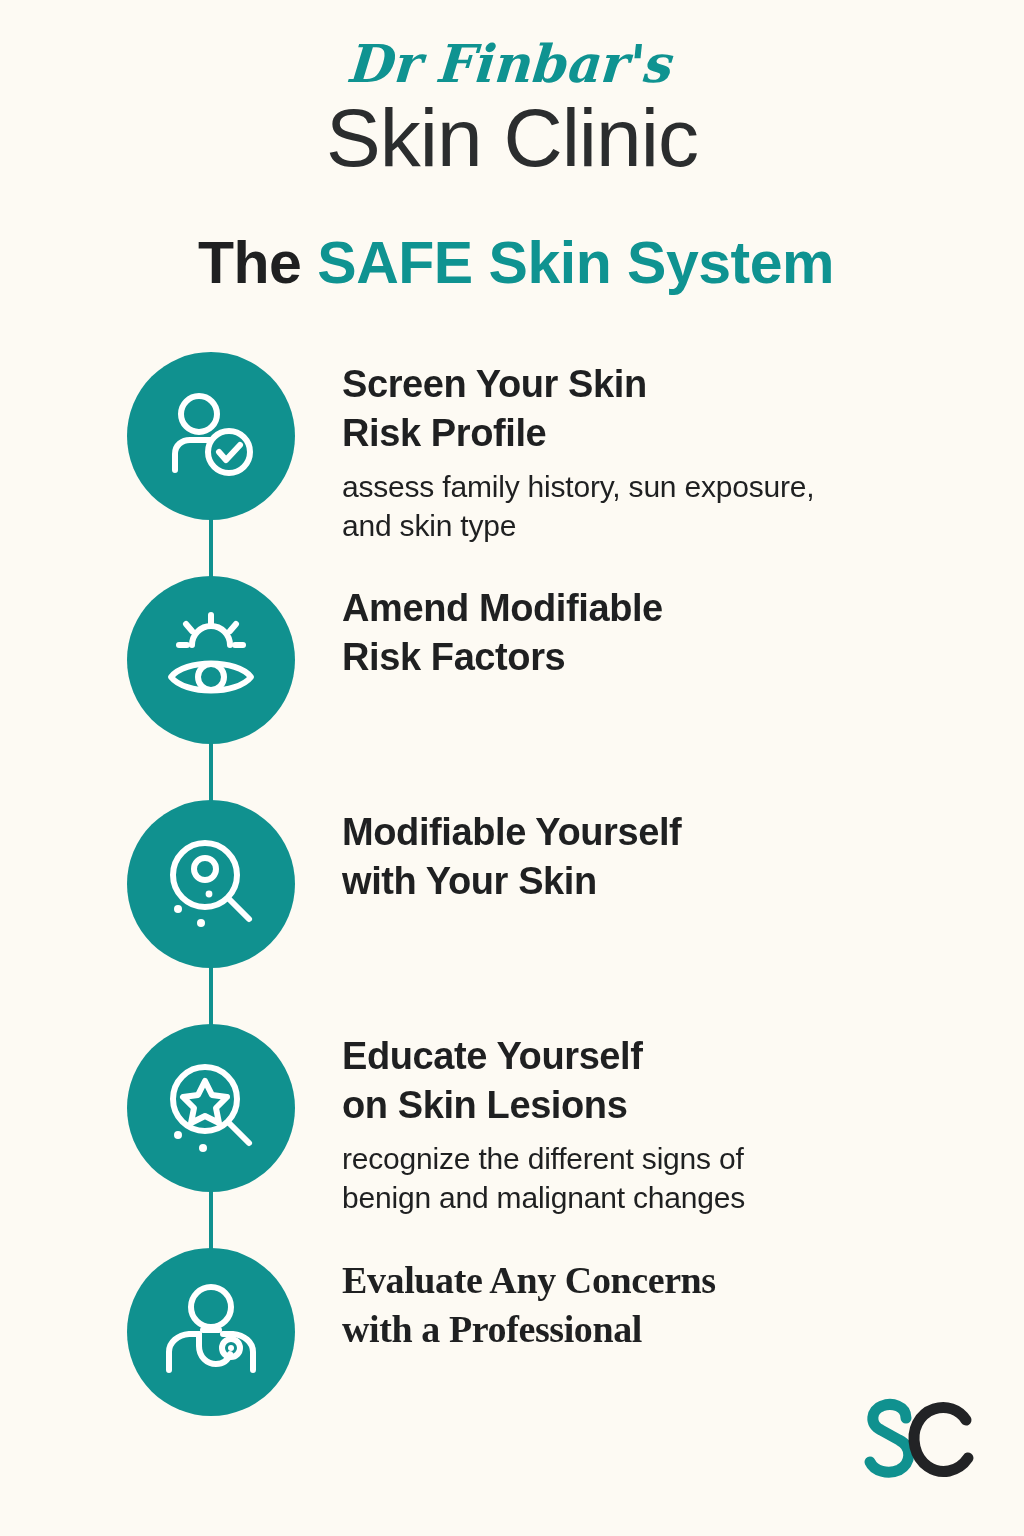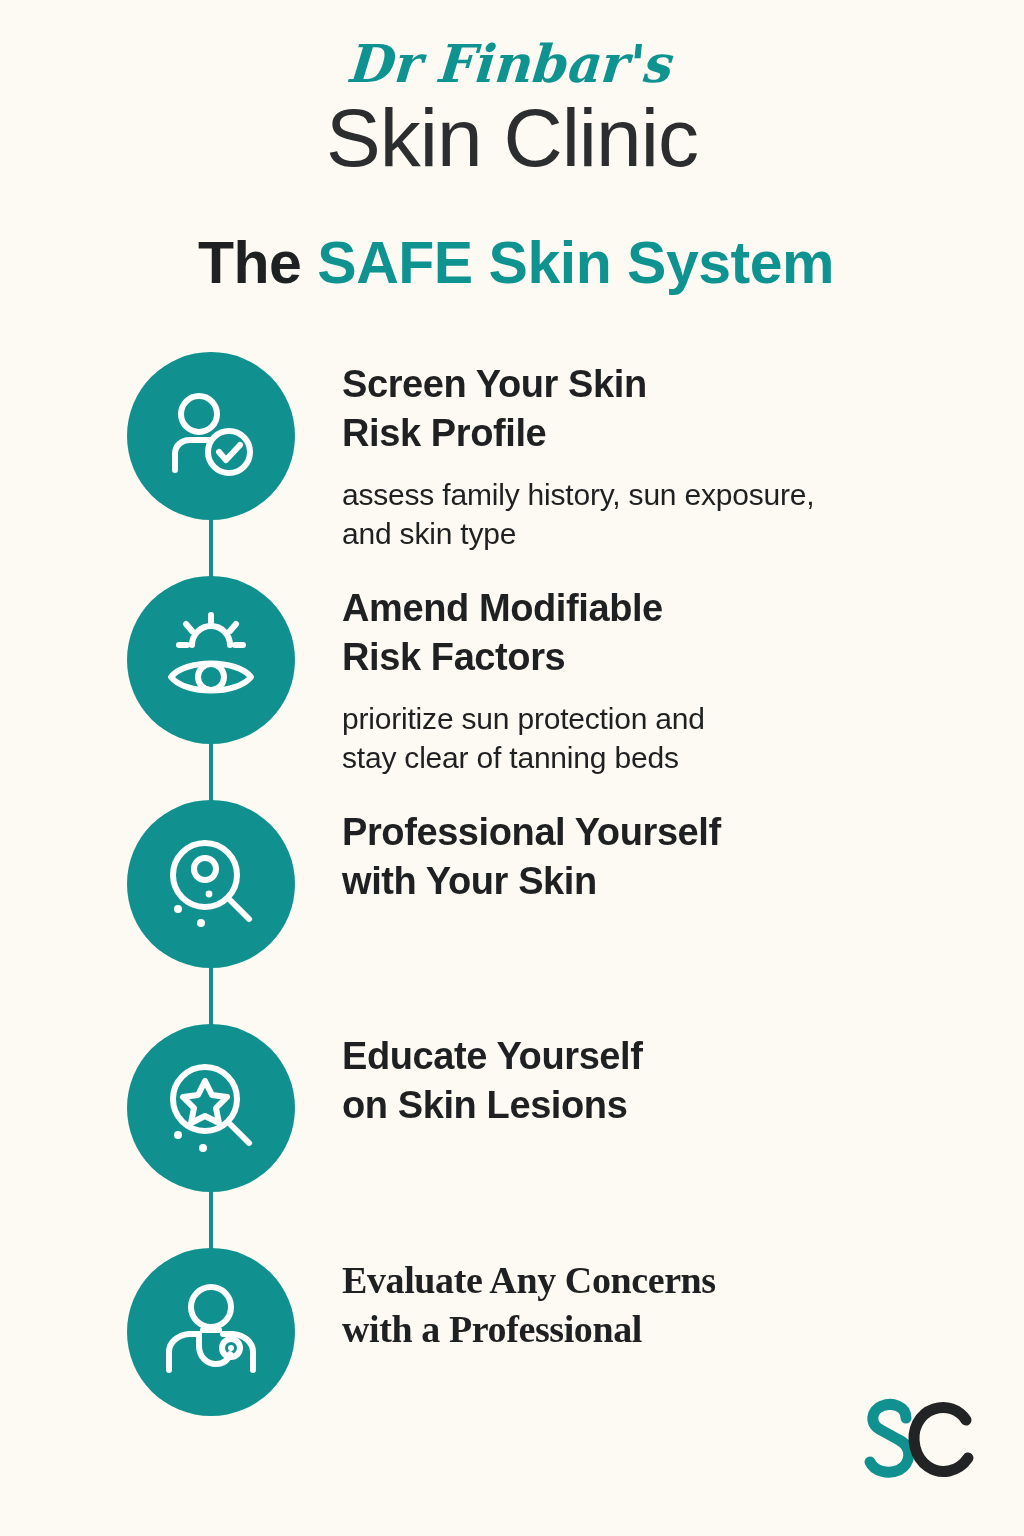--- a/index.html
+++ b/index.html
@@ -64,21 +64,21 @@
   }
 
   .content { position:absolute; left:338px; top:8px; width:670px; }
   .step-title {
     font-weight:700; font-size:38px; line-height:1.30;
     color:#1f2021; letter-spacing:-0.4px; white-space:pre-line;
   }
   .step-desc {
     font-weight:400; font-size:30px; line-height:1.30;
     color:#1f2021; letter-spacing:-0.2px; white-space:pre-line;
-    margin-top:16px;
+    margin-top:8px;
   }
 
   
   .monogram { position:absolute; right:44px; bottom:36px; width:126px; height:108px; }
 </style>
 </head>
 <body>
 
 <div class="page">
 
@@ -125,61 +125,61 @@
             <line x1="27" y1="16" x2="33" y2="23"></line>
             <line x1="77" y1="16" x2="71" y2="23"></line>
             <path d="M12 69 C26 51 78 51 92 69 C78 87 26 87 12 69 Z"></path>
             <circle cx="52" cy="69" r="13"></circle>
           </svg>
         </span>
       </div>
       <div class="content">
         <div class="step-title">Amend Modifiable
 Risk Factors</div>
-        <div class="step-desc">prioritize sun protection and
-stay clear of tanning beds</div>
       </div>
     </div>
 
     <div class="step">
       <div class="connector"></div>
       <div class="badge">
         <span>
           <svg width="104" height="104" viewBox="0 0 104 104" fill="none" stroke="#ffffff" stroke-width="6" stroke-linecap="round" stroke-linejoin="round">
             <circle cx="46" cy="43" r="32"></circle>
             <circle cx="46" cy="37" r="11"></circle>
             <line x1="69" y1="66" x2="90" y2="87"></line>
             <circle cx="50" cy="62" r="3.4" fill="#ffffff" stroke="none"></circle>
             <circle cx="19" cy="77" r="4" fill="#ffffff" stroke="none"></circle>
             <circle cx="42" cy="91" r="4" fill="#ffffff" stroke="none"></circle>
           </svg>
         </span>
       </div>
       <div class="content">
-        <div class="step-title">Professional Yourself
+        <div class="step-title">Modifiable Yourself
 with Your Skin</div>
       </div>
     </div>
 
     <div class="step">
       <div class="connector"></div>
       <div class="badge">
         <span>
           <svg width="104" height="104" viewBox="0 0 104 104" fill="none" stroke="#ffffff" stroke-width="6" stroke-linecap="round" stroke-linejoin="round">
             <circle cx="46" cy="43" r="32"></circle>
             <path d="M46 25 L53 39 L68 41 L57 52 L60 67 L46 60 L32 67 L35 52 L24 41 L39 39 Z"></path>
             <line x1="69" y1="66" x2="90" y2="87"></line>
             <circle cx="19" cy="79" r="4" fill="#ffffff" stroke="none"></circle>
             <circle cx="44" cy="92" r="4" fill="#ffffff" stroke="none"></circle>
           </svg>
         </span>
       </div>
       <div class="content">
         <div class="step-title">Educate Yourself
 on Skin Lesions</div>
+        <div class="step-desc">recognize the different signs of
+benign and malignant changes</div>
       </div>
     </div>
 
     <div class="step">
       <div class="badge">
         <span>
           <svg width="104" height="104" viewBox="0 0 104 104" fill="none" stroke="#ffffff" stroke-width="6" stroke-linecap="round" stroke-linejoin="round">
             <circle cx="52" cy="27" r="20"></circle>
             <path d="M10 90 V72 C10 62 19 55 30 54 H40"></path>
             <path d="M94 90 V72 C94 62 85 55 74 54 H64"></path>

